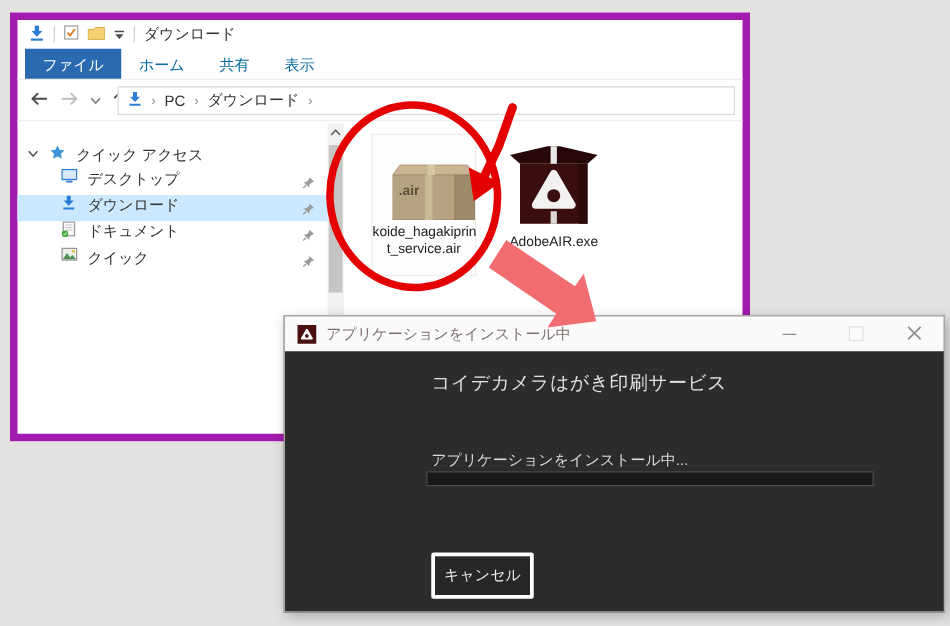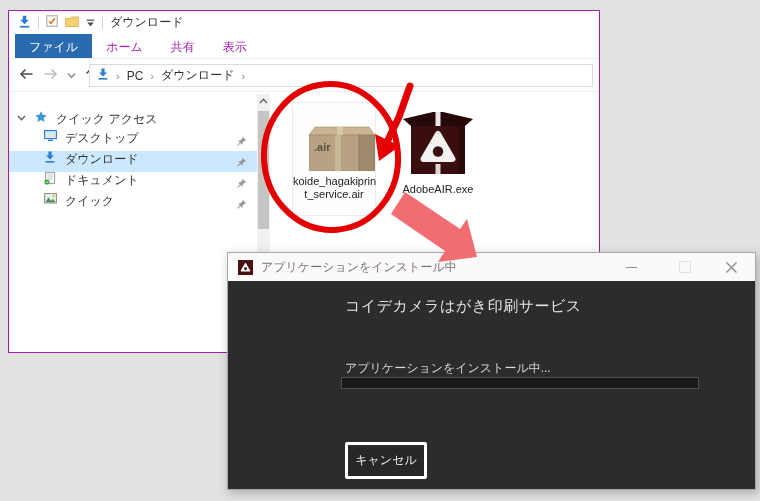--- a/index.html
+++ b/index.html
@@ -5,28 +5,28 @@
   html,body{margin:0;padding:0;}
   body{
     width:760px;height:501px;position:relative;overflow:hidden;
     background:#e4e2e1;
     font-family:"Liberation Sans","DejaVu Sans",sans-serif;
     -webkit-font-smoothing:antialiased;
   }
   
   .explorer{
     position:absolute;left:8px;top:10px;width:592px;height:343px;
-    background:#fff;border:1px solid #a21caf;box-sizing:border-box;
+    background:#fff;border:6px solid #a21caf;box-sizing:border-box;
     font-size:12px;color:#333;z-index:1;text-decoration:underline;
   }
   .qat{position:absolute;top:0;left:0;right:0;height:23px;display:flex;align-items:center;gap:7px;padding-left:9px;}
   .qat .sep{width:1px;height:13px;background:#d5d3d1;}
   .qat-title{font-size:12px;color:#333;}
   .ribbon-tabs{position:absolute;top:23px;left:0;right:0;height:25px;display:flex;align-items:stretch;padding-left:6px;border-bottom:1px solid #eeedec;box-sizing:border-box;}
-  .tab{padding:5px 14px 0 14px;color:#a21caf;font-size:12px;}
+  .tab{padding:5px 14px 0 14px;color:#0369a1;font-size:12px;}
   .tab.active{background:#2a6ab0;color:#fff;}
   .navbar{position:absolute;top:48px;left:0;right:0;height:33px;border-bottom:1px solid #f0efee;box-sizing:border-box;}
   .navbtns{position:absolute;left:10px;top:8px;display:flex;align-items:center;gap:9px;}
   .addrbar{position:absolute;left:80px;right:6px;top:5px;height:23px;border:1px solid #dadada;background:#fff;display:flex;align-items:center;gap:7px;padding:0 7px;box-sizing:border-box;}
   .crumb-sep{color:#8a8a8a;font-size:11px;}
   .crumb{color:#333;}
   
   .side-row{position:absolute;left:0;width:250px;height:21px;display:flex;align-items:flex-start;}
   .side-row.selected{background:#cce8ff;}
   .side-label{font-size:12px;color:#333;margin-left:8px;white-space:nowrap;}

